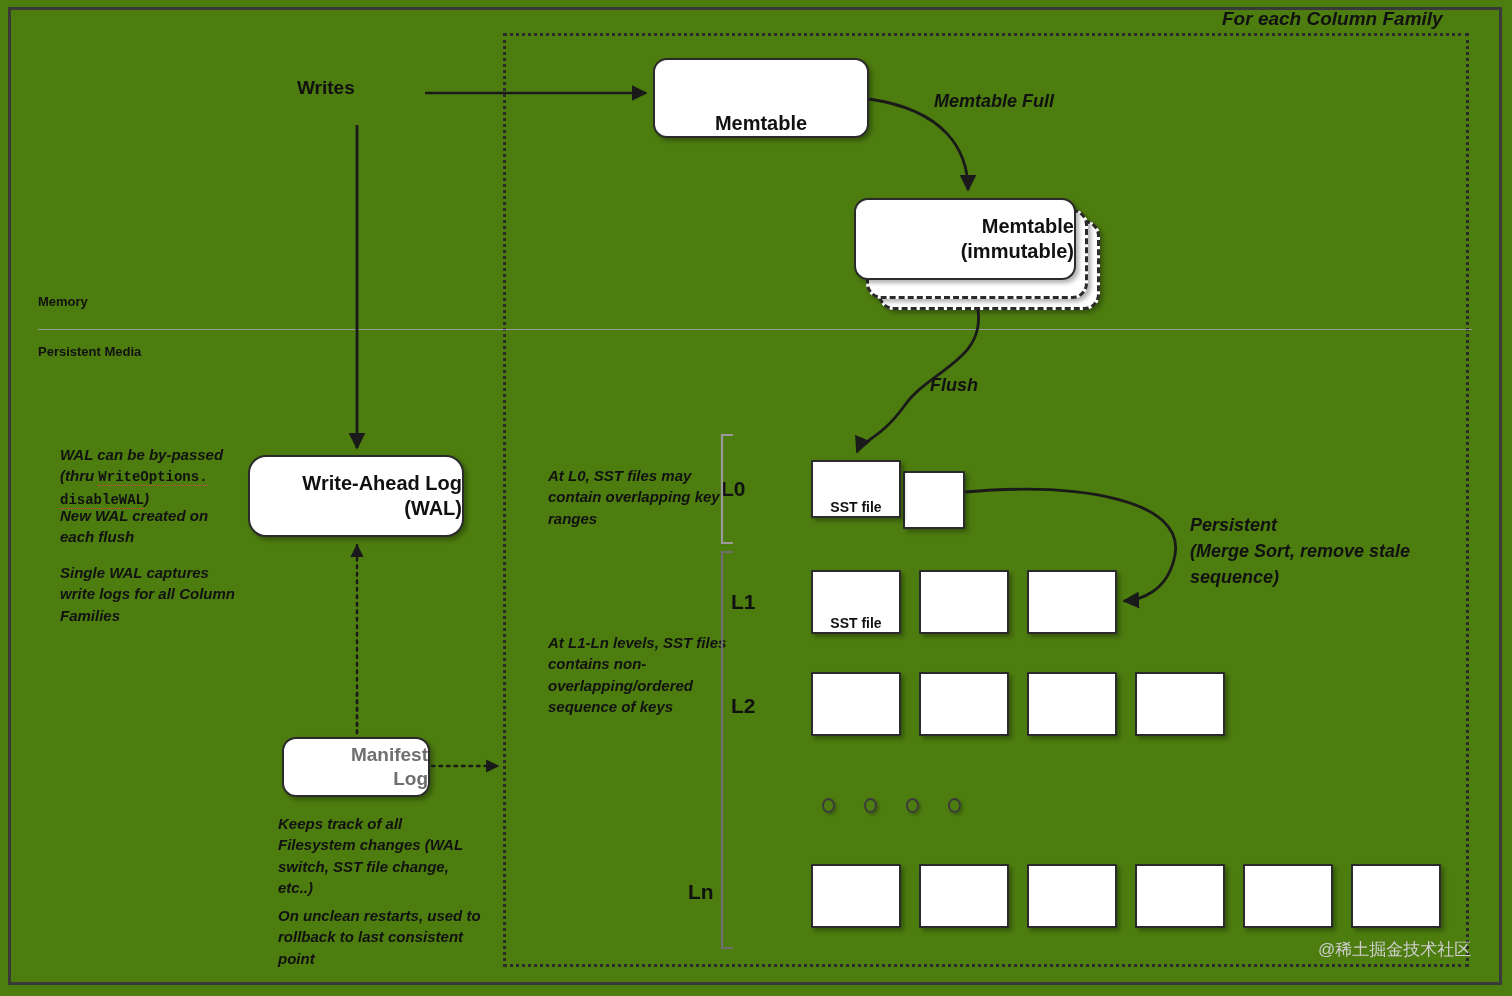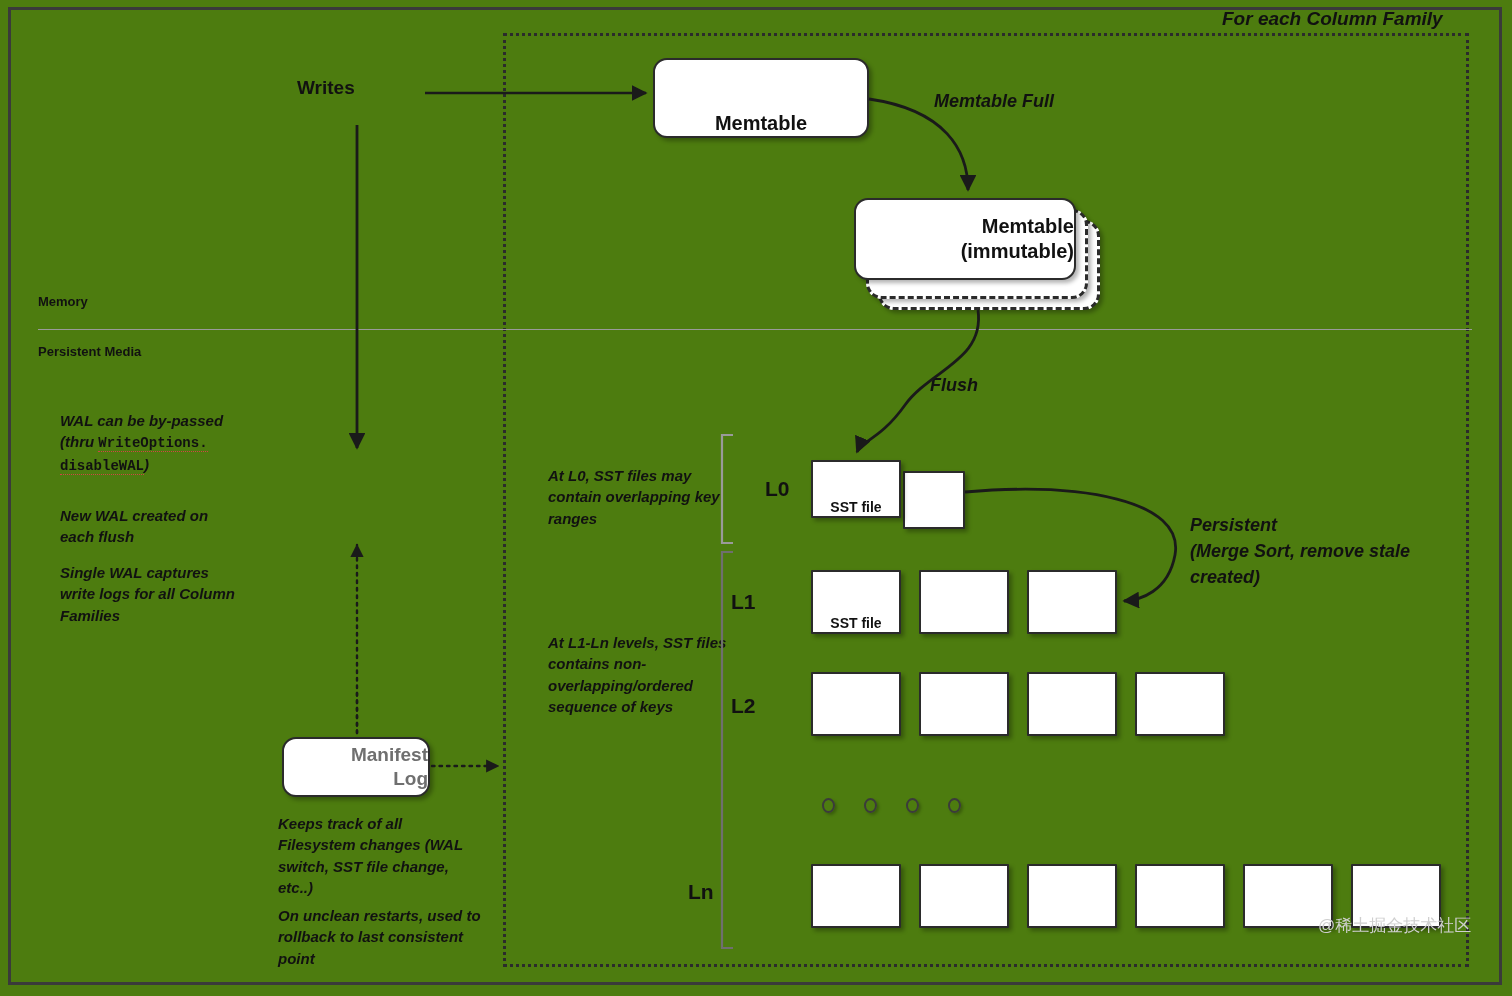--- a/index.html
+++ b/index.html
@@ -111,21 +111,21 @@
   .dot {
     position: absolute;
     width: 13px; height: 15px;
     border: 2.5px solid #3b3b3b;
     border-radius: 50%;
     box-shadow: 2px 2px 3px rgba(0,0,0,0.25);
     box-sizing: border-box;
   }
   #watermark {
     position: absolute;
-    left: 1318px; top: 914px;
+    left: 1318px; top: 938px;
     font-size: 17px;
     color: #cfcfcf;
     white-space: nowrap;
   }
   svg.overlay {
     position: absolute;
     left: 0; top: 0;
     width: 1512px; height: 996px;
     pointer-events: none;
   }
@@ -154,22 +154,26 @@
 
   <div class="node dashed" style="left:878px; top:220px; width:222px; height:90px; border-radius:16px;"></div>
   <div class="node dashed" style="left:866px; top:209px; width:222px; height:90px; border-radius:16px;"></div>
   <div class="node" style="left:854px; top:198px; width:222px; height:82px; font-size:20px; flex-direction:column;">
     <span>Memtable</span>
     <span>(immutable)</span>
   </div>
 
   <div class="flowlabel" style="left:930px; top:375px;">Flush</div>
 
-
-  <div class="annot" style="left:60px; top:410px; width:200px;">
+  <div class="node" style="left:248px; top:455px; width:216px; height:82px; font-size:20px; flex-direction:column; border-radius:18px;">
+    <span>Write-Ahead Log</span>
+    <span>(WAL)</span>
+  </div>
+
+  <div class="annot" style="left:60px; top:444px; width:200px;">
     <span>WAL can be by-passed</span><br>
     <span>(thru </span><span class="mono">WriteOptions.</span><br>
     <span class="mono">disableWAL</span><span>)</span>
   </div>
 
   <div class="annot" style="left:60px; top:505px; width:210px; white-space:pre-line;">New WAL created on
 each flush</div>
   <div class="annot" style="left:60px; top:562px; width:210px; white-space:pre-line;">Single WAL captures
 write logs for all Column
 Families</div>
@@ -188,21 +192,21 @@
 point</div>
 
   <div class="annot" style="left:548px; top:465px; width:180px; white-space:pre-line;">At L0, SST files may
 contain overlapping key
 ranges</div>
   <div class="annot" style="left:548px; top:632px; width:180px; white-space:pre-line;">At L1-Ln levels, SST files
 contains non-
 overlapping/ordered
 sequence of keys</div>
 
-  <div class="levellabel" style="left:765px; top:477px;">L0</div>
+  <div class="levellabel" style="left:721px; top:477px;">L0</div>
   <div class="levellabel" style="left:731px; top:590px;">L1</div>
   <div class="levellabel" style="left:731px; top:694px;">L2</div>
   <div class="levellabel" style="left:688px; top:880px;">Ln</div>
 
   <div class="node sst" style="left:903px; top:471px; width:62px; height:58px;"></div>
   <div class="node sst" style="left:811px; top:460px; width:90px; height:58px;">
     <span>SST file</span>
   </div>
 
   <div class="node sst" style="left:811px; top:570px; width:90px; height:64px;">
@@ -224,21 +228,21 @@
   <div class="node sst" style="left:811px; top:864px; width:90px; height:64px;"></div>
   <div class="node sst" style="left:919px; top:864px; width:90px; height:64px;"></div>
   <div class="node sst" style="left:1027px; top:864px; width:90px; height:64px;"></div>
   <div class="node sst" style="left:1135px; top:864px; width:90px; height:64px;"></div>
   <div class="node sst" style="left:1243px; top:864px; width:90px; height:64px;"></div>
   <div class="node sst" style="left:1351px; top:864px; width:90px; height:64px;"></div>
 
   <div class="annot" style="left:1190px; top:512px; width:260px; font-size:18px; line-height:1.45;">
     <span>Persistent</span><br>
     <span>(Merge Sort, remove stale</span><br>
-    <span>created)</span>
+    <span>sequence)</span>
   </div>
 
   <div id="watermark">@稀土掘金技术社区</div>
 
   <svg class="overlay" viewBox="0 0 1512 996">
     <defs>
       <marker id="arrow" viewBox="0 0 10 10" refX="9" refY="5" markerWidth="6" markerHeight="6" orient="auto-start-reverse">
         <path d="M 0 0 L 10 5 L 0 10 z" fill="#1a1a1a"></path>
       </marker>
       <marker id="arrow-sm" viewBox="0 0 10 10" refX="9" refY="5" markerWidth="5.5" markerHeight="5.5" orient="auto-start-reverse">

